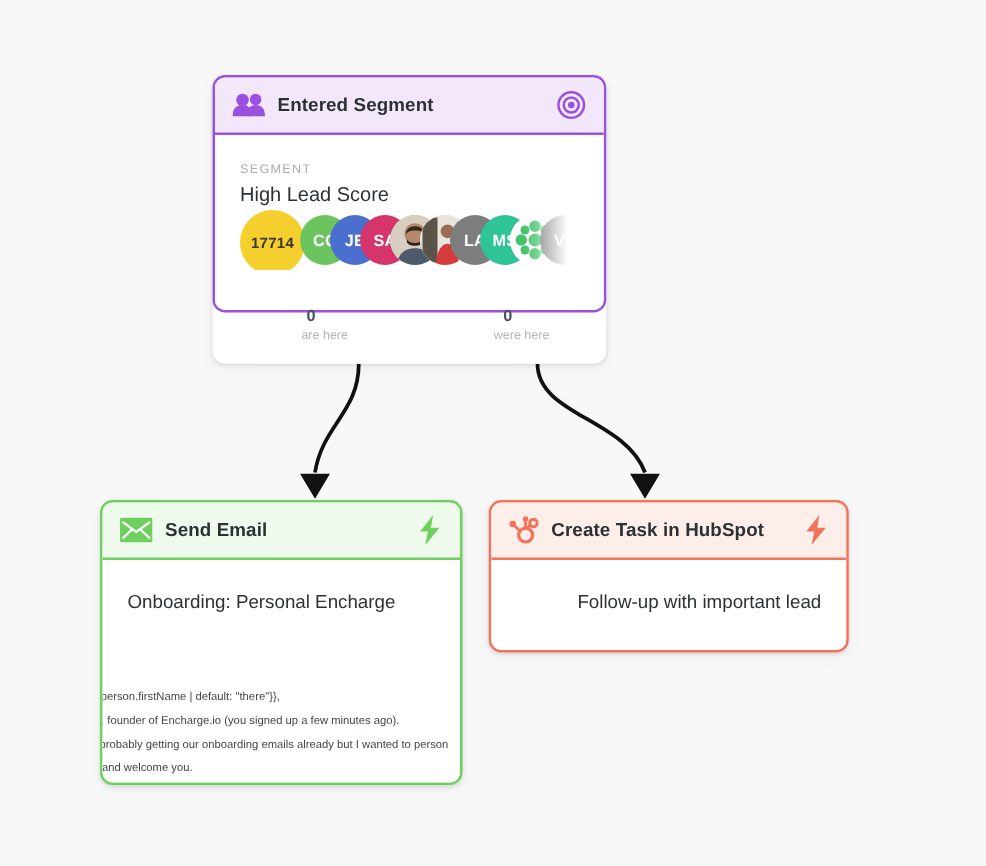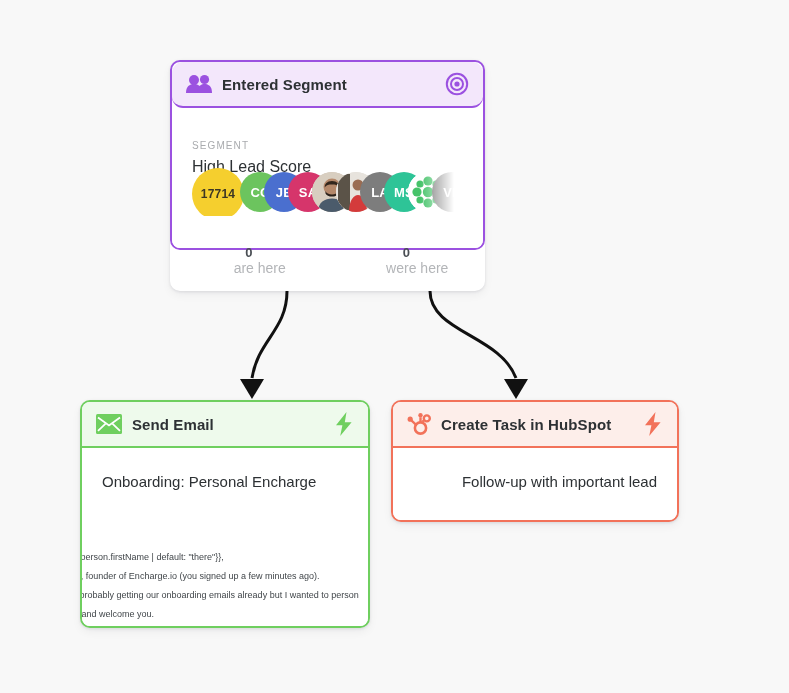--- a/index.html
+++ b/index.html
@@ -89,25 +89,24 @@
 
   #node-trigger .card {
     position: relative;
     border: 2px solid #9b51e0;
     width: 315px;
   }
 
   #node-trigger .card-header {
     background: #f3e7fb;
     border-bottom: 2px solid #9b51e0;
-    border-radius: 11px;
   }
 
   #node-trigger .card-body {
-    padding: 32px 20px 20px 20px;
+    padding: 22px 20px 20px 20px;
     height: 140px;
     position: relative;
   }
 
   .seg-label {
     font-size: 10px;
     letter-spacing: 1.1px;
     color: #a9abae;
     text-transform: uppercase;
     font-weight: normal;
@@ -173,21 +172,21 @@
   }
 
   .stats .stat .num {
     font-size: 13px;
     font-weight: bold;
     color: #4a4f54;
     line-height: 16px;
   }
 
   .stats .stat .cap {
-    font-size: 14px;
+    font-size: 10px;
     color: #b3b5b8;
     line-height: 15px;
     padding-left: 22px;
   }
 
   
   #node-email { left: 60px; top: 400px; width: 310px; padding-left: 20px; }
 
   #node-email .card {
     border: 2px solid #6fcf5f;

